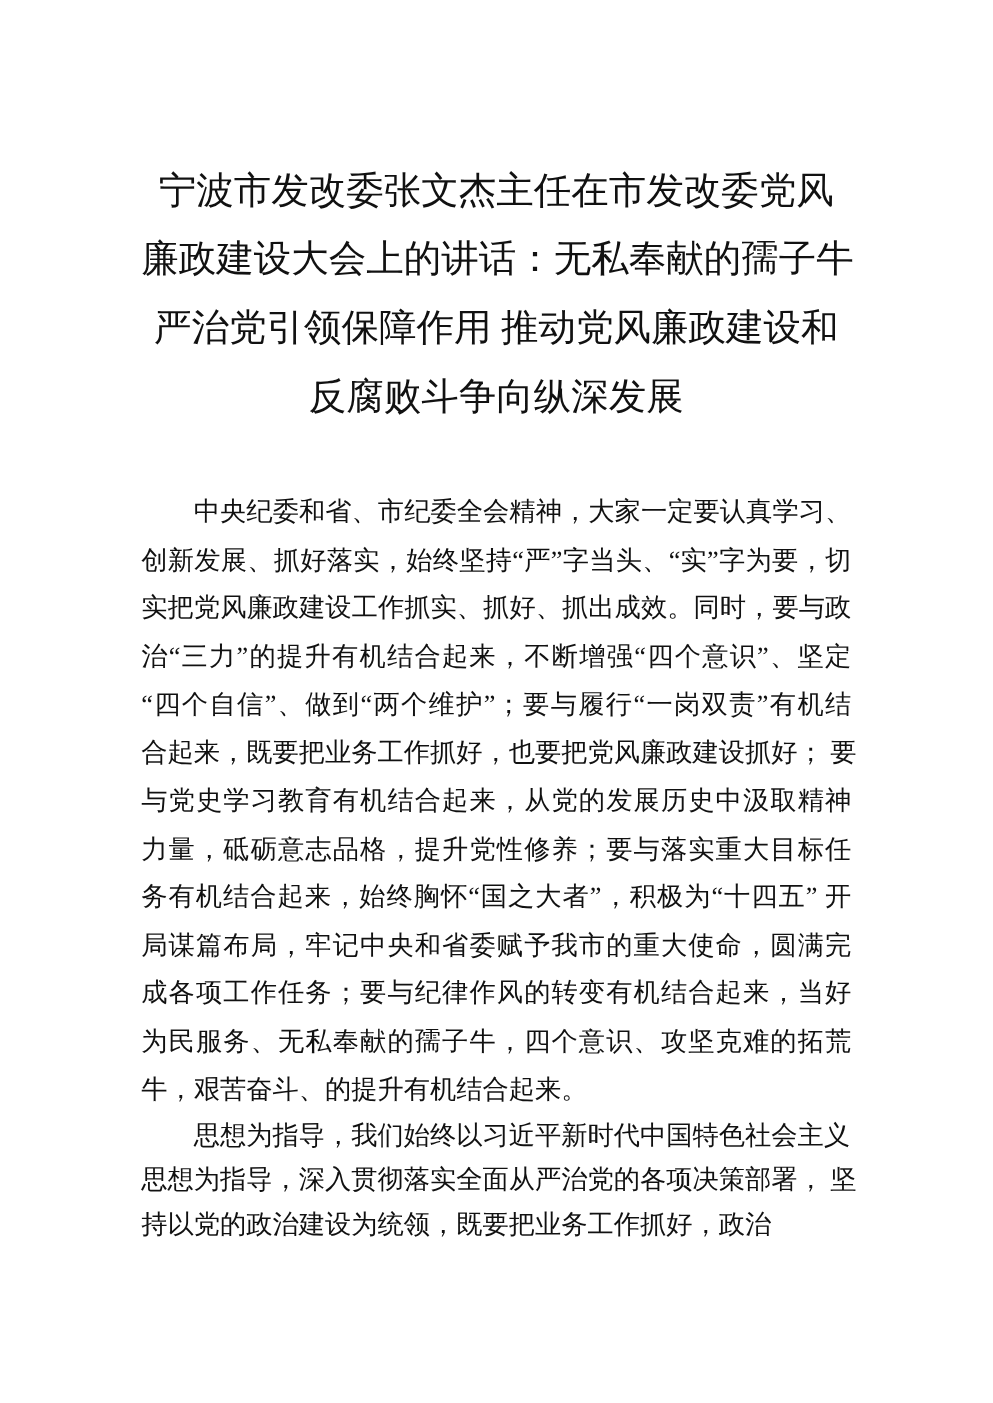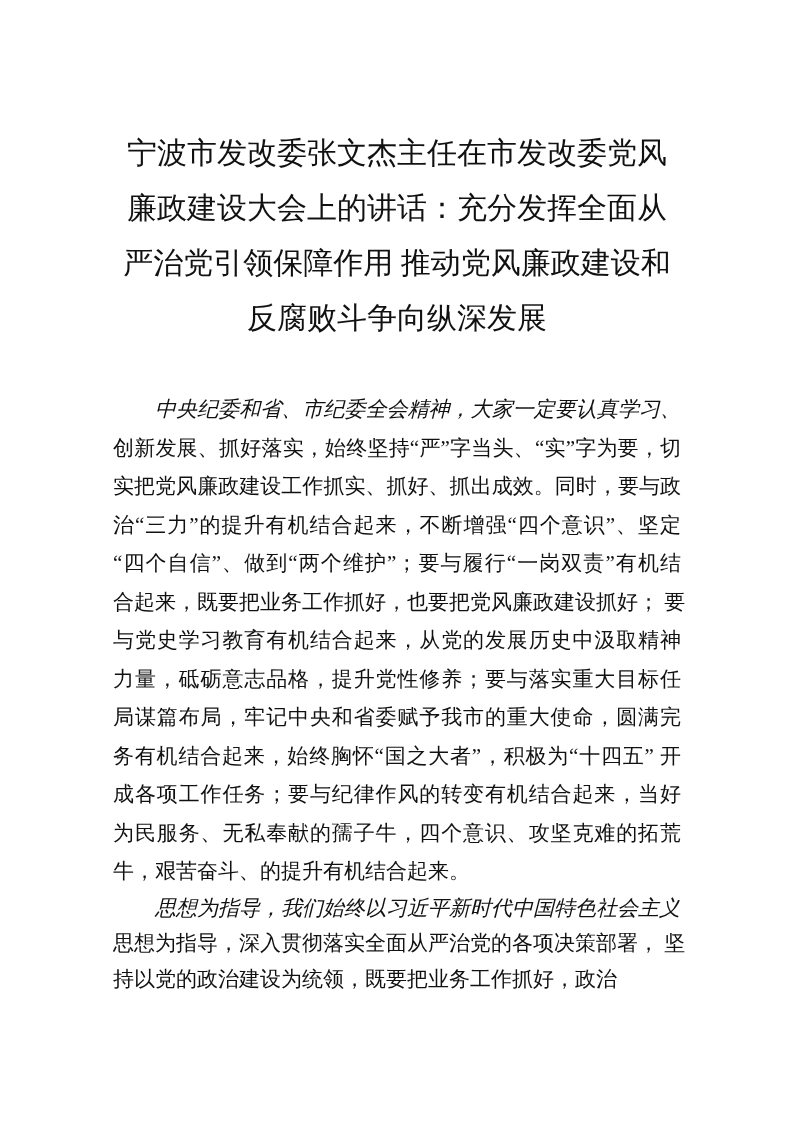--- a/index.html
+++ b/index.html
@@ -38,48 +38,48 @@
     margin: 0;
     padding: 0;
   }
   .line {
     text-align: justify;
     text-align-last: justify;
     white-space: nowrap;
   }
   .para-0 .line { line-height: 38.5px; height: 38.5px; }
   .para-1 .line { line-height: 35.5px; height: 35.5px; }
-  .line.first { text-indent: 42px; font-style: italic; }
+  .line.first { text-indent: 42px; }
   .line.short {
     text-align: left;
     text-align-last: auto;
   }
 </style>
 </head>
 <body>
 
 <div class="page">
   <div class="doc-title">
       <div class="title-line">宁波市发改委张文杰主任在市发改委党风</div>
-      <div class="title-line">廉政建设大会上的讲话：充分发挥全面从</div>
+      <div class="title-line">廉政建设大会上的讲话：无私奉献的孺子牛</div>
       <div class="title-line">严治党引领保障作用 推动党风廉政建设和</div>
       <div class="title-line">反腐败斗争向纵深发展</div>
     </div>
   <div class="doc-body">
       <div class="para para-0">
         <div class="line first">中央纪委和省、市纪委全会精神，大家一定要认真学习、</div>
         <div class="line">创新发展、抓好落实，始终坚持“严”字当头、“实”字为要，切</div>
         <div class="line">实把党风廉政建设工作抓实、抓好、抓出成效。同时，要与政</div>
         <div class="line">治“三力”的提升有机结合起来，不断增强“四个意识”、坚定</div>
         <div class="line">“四个自信”、做到“两个维护”；要与履行“一岗双责”有机结</div>
         <div class="line">合起来，既要把业务工作抓好，也要把党风廉政建设抓好； 要</div>
         <div class="line">与党史学习教育有机结合起来，从党的发展历史中汲取精神</div>
         <div class="line">力量，砥砺意志品格，提升党性修养；要与落实重大目标任</div>
+        <div class="line">务有机结合起来，始终胸怀“国之大者”，积极为“十四五” 开</div>
         <div class="line">局谋篇布局，牢记中央和省委赋予我市的重大使命，圆满完</div>
-        <div class="line">务有机结合起来，始终胸怀“国之大者”，积极为“十四五” 开</div>
         <div class="line">成各项工作任务；要与纪律作风的转变有机结合起来，当好</div>
         <div class="line">为民服务、无私奉献的孺子牛，四个意识、攻坚克难的拓荒</div>
         <div class="line short">牛，艰苦奋斗、的提升有机结合起来。</div>
       </div>
       <div class="para para-1">
         <div class="line first short">思想为指导，我们始终以习近平新时代中国特色社会主义</div>
         <div class="line">思想为指导，深入贯彻落实全面从严治党的各项决策部署， 坚</div>
         <div class="line short">持以党的政治建设为统领，既要把业务工作抓好，政治</div>
       </div>
     </div>

